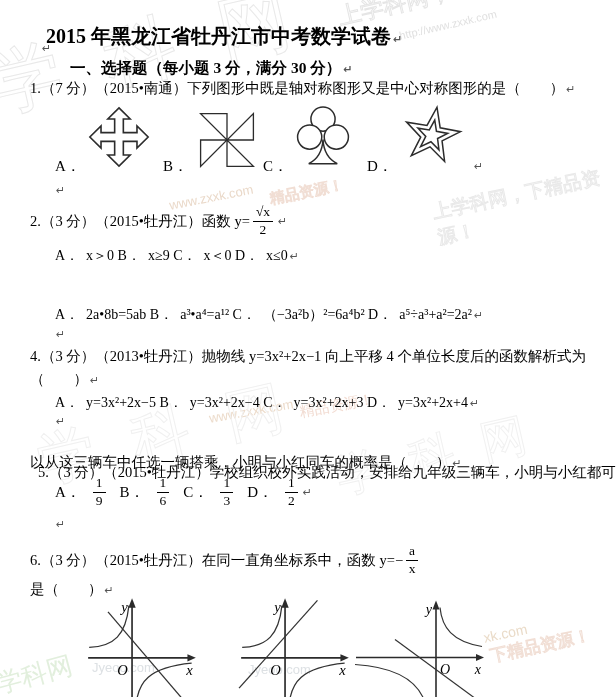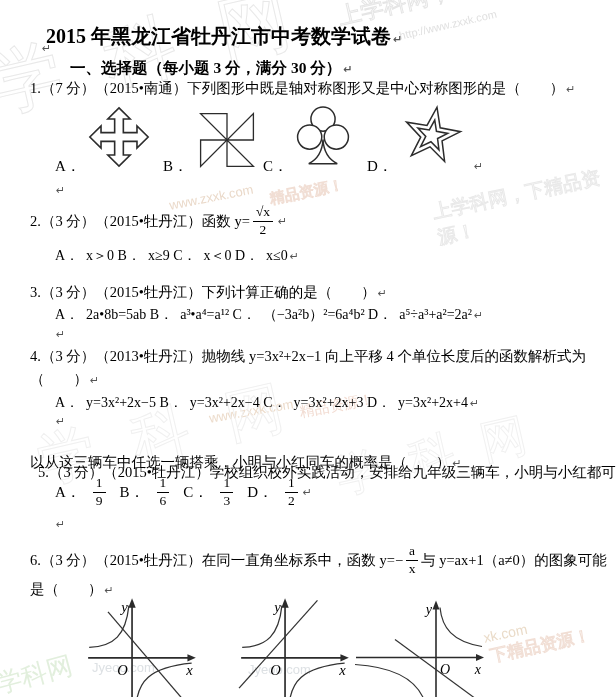--- a/index.html
+++ b/index.html
@@ -95,21 +95,20 @@
   <div class="abs row qt" style="left:30px;top:199px;height:44px;">
     <span>2.（3 分）（2015•牡丹江）函数 y=</span>
     <span class="frac">
       <span class="fnum">√x</span>
       <span class="fden">2</span>
     </span>
     <span class="pilcrow">↵</span>
   </div>
   <div class="abs opt" style="left:55px;top:247px;"><span>A．  x＞0 B．  x≥9 C．  x＜0 D．  x≤0</span><span class="pilcrow">↵</span></div>
 
-  <div class="abs qt" style="left:30px;top:284px;"><span>3.（3 分）（2015•牡丹江）下列计算正确的是（　　）</span><span class="pilcrow">↵</span></div>
   <div class="abs opt" style="left:55px;top:306px;"><span>A．  2a•8b=5ab B．  a³•a⁴=a¹² C．  （−3a²b）²=6a⁴b² D．  a⁵÷a³+a²=2a²</span><span class="pilcrow">↵</span></div>
   <span class="abs pilcrow" style="left:54px;top:328px;">↵</span>
 
   <div class="abs qt" style="left:30px;top:348px;">4.（3 分）（2013•牡丹江）抛物线 y=3x²+2x−1 向上平移 4 个单位长度后的函数解析式为</div>
   <div class="abs qt" style="left:30px;top:371px;"><span>（　　）</span><span class="pilcrow">↵</span></div>
   <div class="abs opt" style="left:55px;top:394px;"><span>A．  y=3x²+2x−5 B．  y=3x²+2x−4 C．  y=3x²+2x+3 D．  y=3x²+2x+4</span><span class="pilcrow">↵</span></div>
   <span class="abs pilcrow" style="left:54px;top:415px;">↵</span>
 
   <div class="abs qt" style="left:38px;top:432px;margin-top:32px;">5.（3 分）（2015•牡丹江）学校组织校外实践活动，安排给九年级三辆车，小明与小红都可</div>
   <div class="abs qt" style="left:30px;top:454px;"><span>以从这三辆车中任选一辆搭乘，小明与小红同车的概率是（　　）</span><span class="pilcrow">↵</span></div>
@@ -137,21 +136,20 @@
     <span class="pilcrow">↵</span>
   </div>
   <span class="abs pilcrow" style="left:54px;top:518px;">↵</span>
 
   <div class="abs row qt" style="left:30px;top:540px;height:40px;justify-content:center;">
     <span>6.（3 分）（2015•牡丹江）在同一直角坐标系中，函数 y=−</span>
     <span class="frac">
       <span class="fnum">a</span>
       <span class="fden">x</span>
     </span>
-    <span>与 y=ax+1（a≠0）的图象可能</span>
   </div>
   <div class="abs qt" style="left:30px;top:581px;"><span>是（　　）</span><span class="pilcrow">↵</span></div>
 
   <svg class="abs" style="left:85px;top:597px;" width="115" height="105" viewBox="0 0 110 100">
     <g stroke="#2b2b2b" stroke-width="1.6" fill="none">
       <line x1="45" y1="4" x2="45" y2="100"></line>
       <line x1="3" y1="58" x2="100" y2="58"></line>
     </g>
     <polygon points="45,1 41.5,10 48.5,10" fill="#2b2b2b"></polygon>
     <polygon points="106,58 98,54.5 98,61.5" fill="#2b2b2b"></polygon>

